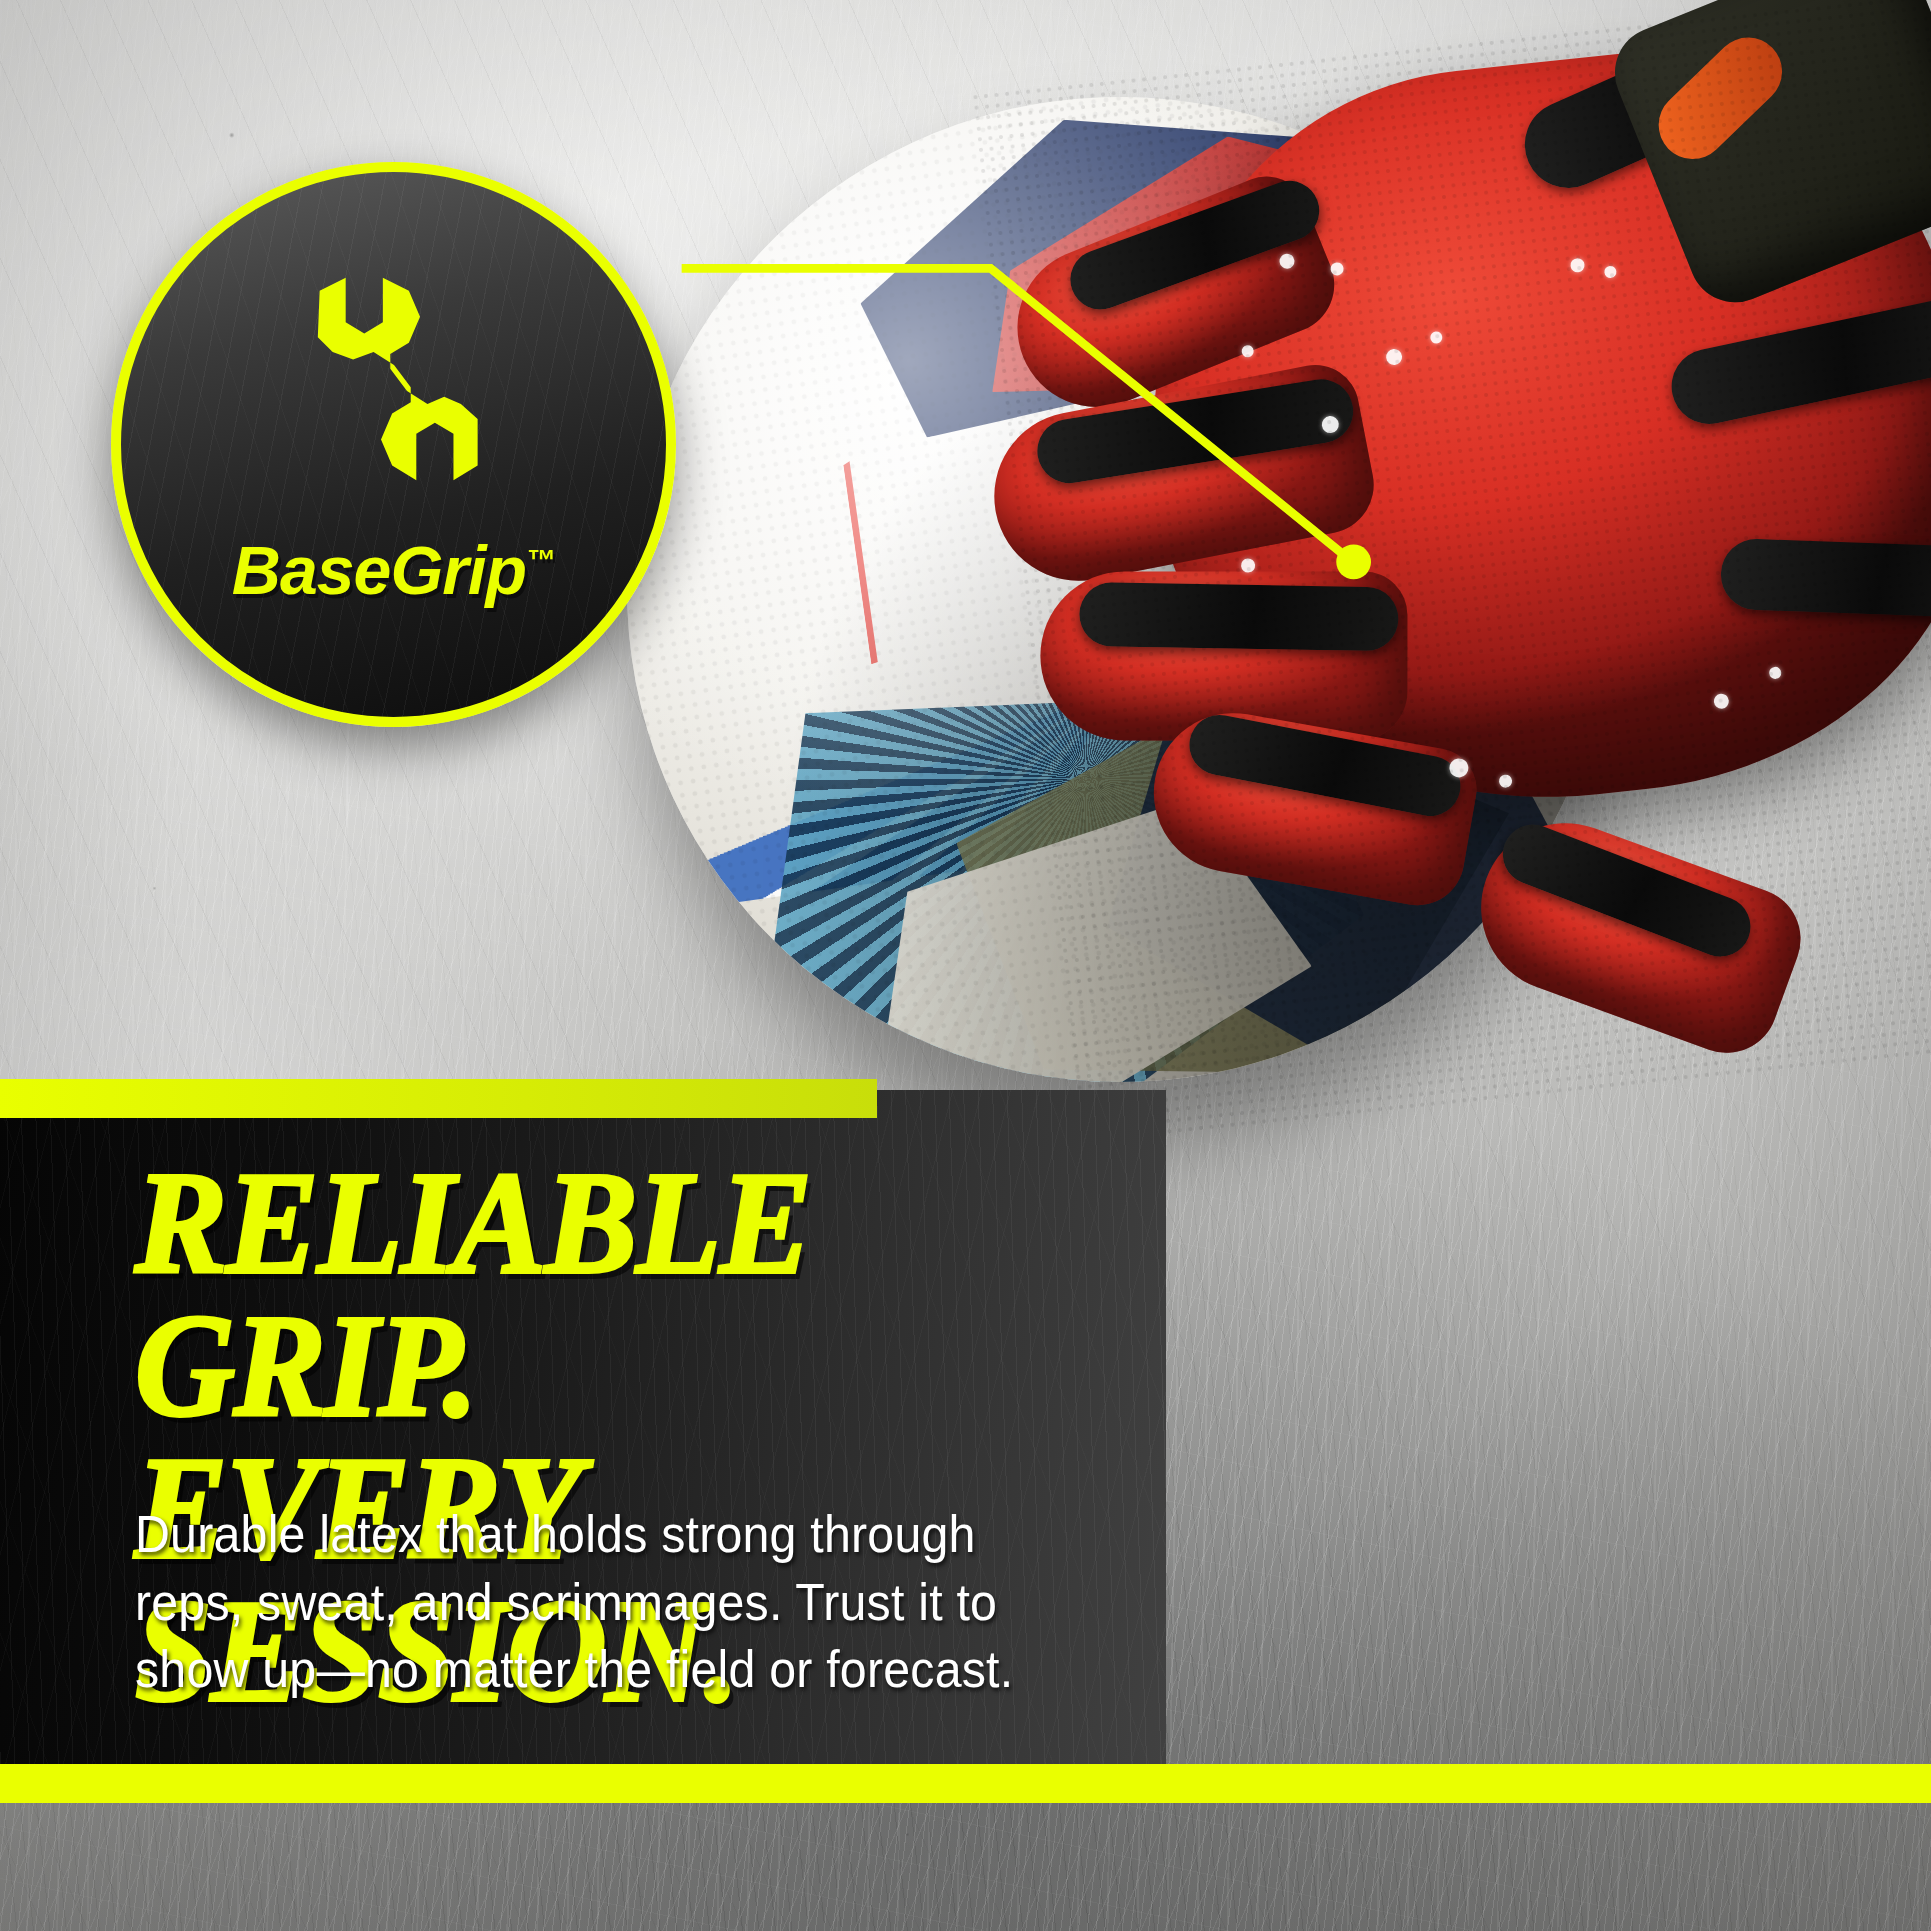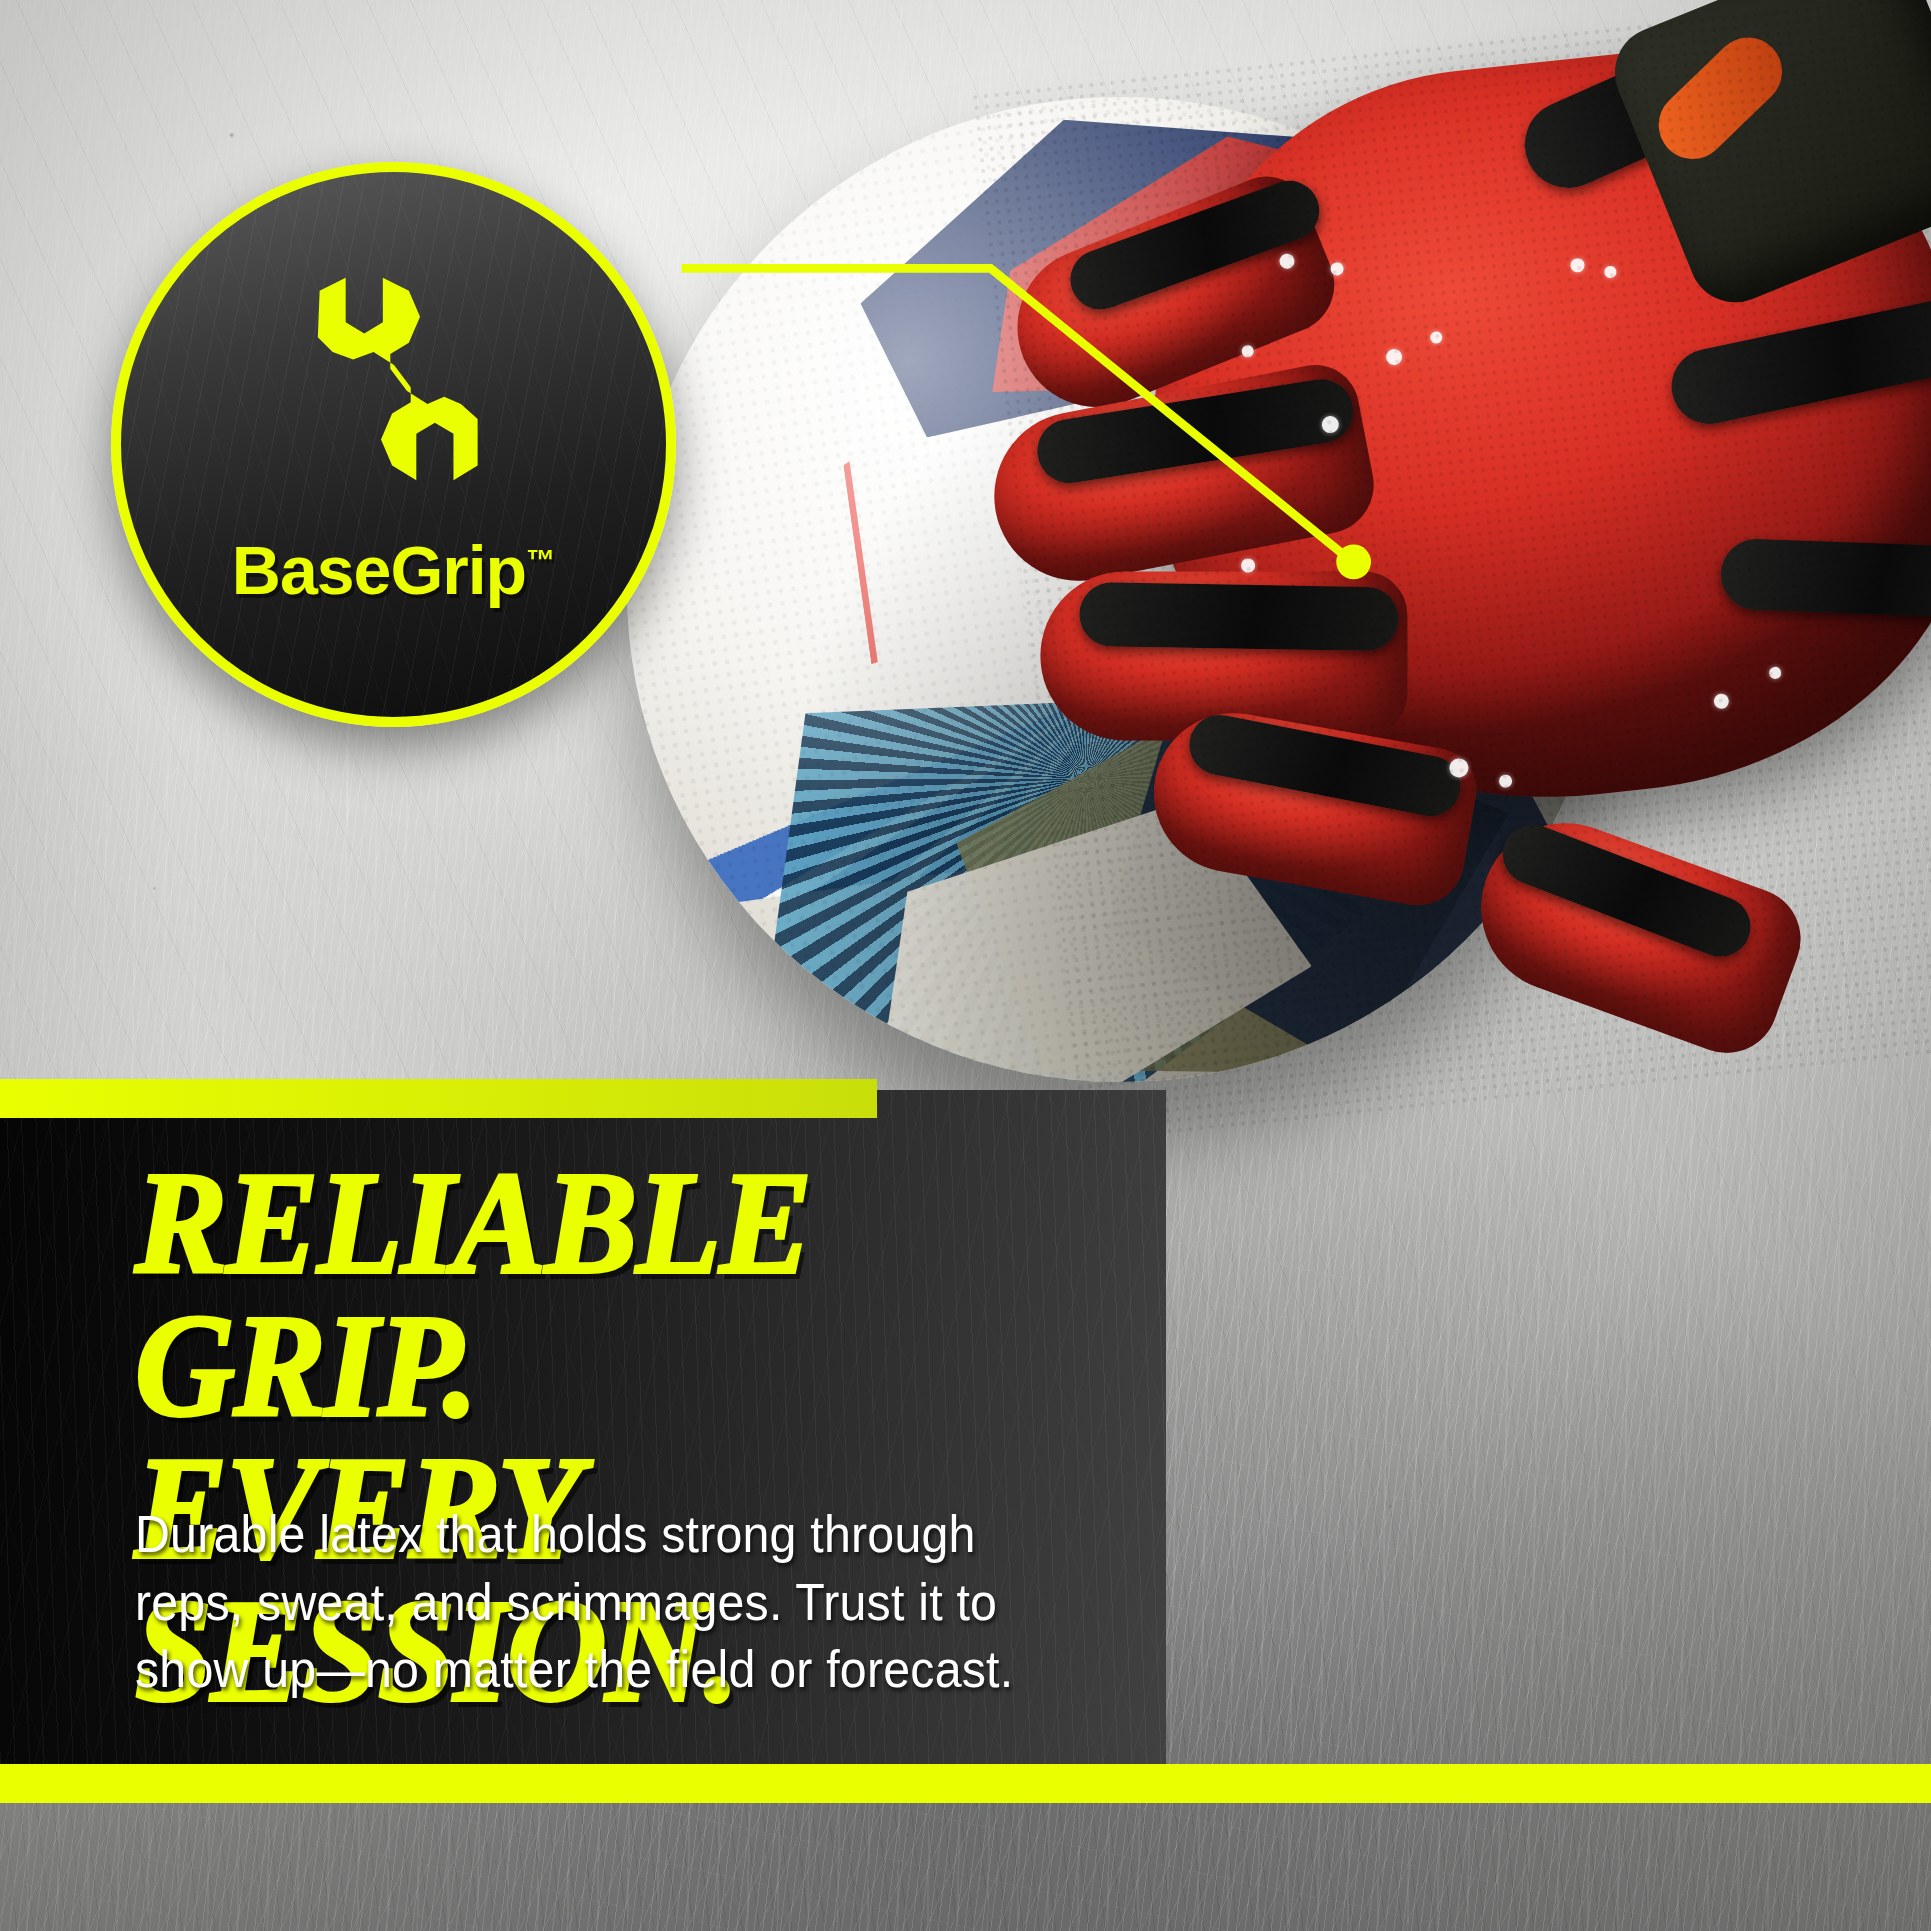--- a/index.html
+++ b/index.html
@@ -249,20 +249,21 @@
       repeating-linear-gradient(71deg,  rgba(255,255,255,.14) 0 1px, rgba(255,255,255,0) 1px 36px);
   }
   .badge-icon { position:relative; width:224px; height:210px; margin-top:-11.6px; }
   .badge-icon svg { width:100%; height:100%; display:block; }
   .badge-word {
     position:relative;
     margin-top:52px;
     color:#eaff00;
     font-size:68px;
     font-weight:bold;
+    font-style:italic;
     letter-spacing:-1px;
     line-height:1;
     text-shadow:2.9px 3.9px 0 rgba(0,0,0,.45);
     white-space:nowrap;
   }
   .badge-word .tm {
     font-size:29px;
     vertical-align:super;
     letter-spacing:0;
   }

